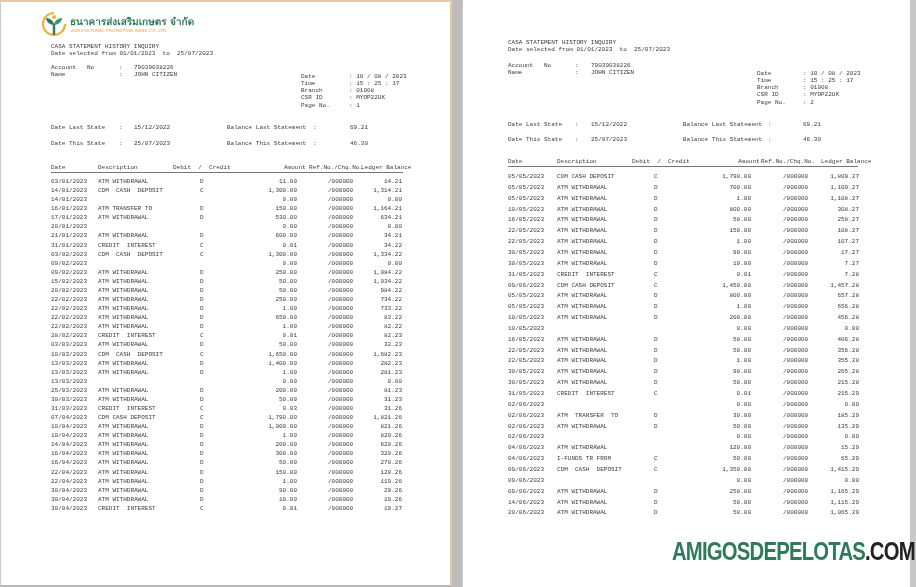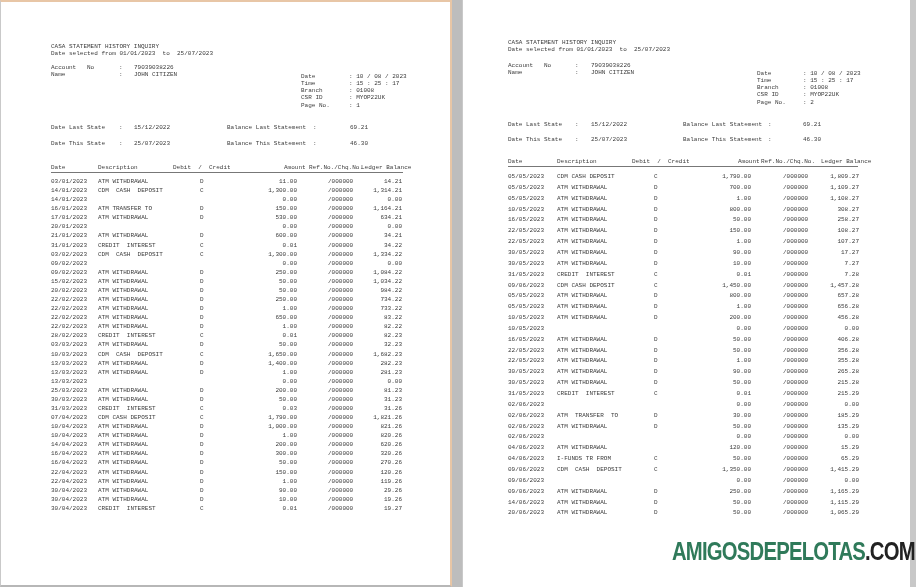--- a/index.html
+++ b/index.html
@@ -27,20 +27,31 @@
   .row span { position: absolute; top: 0; }
   .r { text-align: right; }
   .watermark { position: absolute; left: 672px; top: 536px; font-family: "Liberation Sans", "DejaVu Sans", sans-serif; font-weight: bold; font-size: 26px; letter-spacing: -1px; transform: scaleX(0.78); transform-origin: left top; white-space: nowrap; }
   .watermark .g { color: #2f7a5a; }
   .watermark .k { color: #222; }
 </style>
 </head>
 <body>
 
 <div class="page" id="page1">
+  <div class="logo">
+    <svg class="mark" viewBox="0 0 26 26">
+      <path d="M13 2 A11 11 0 1 0 24 13" fill="none" stroke="#f0b040" stroke-width="2.2"></path>
+      <path d="M13 24 L13 13" stroke="#2e7d5a" stroke-width="2.4"></path>
+      <path d="M13 14 C8 14 5 10 5 7 C9 7 13 10 13 14Z" fill="#2e7d5a"></path>
+      <path d="M13 14 C18 14 21 10 21 7 C17 7 13 10 13 14Z" fill="#3a9a6a"></path>
+      <circle cx="13" cy="6" r="2" fill="#f0b040"></circle>
+    </svg>
+    <div class="th">ธนาคารส่งเสริมเกษตร จำกัด</div>
+    <div class="en">AGRICULTURAL PROMOTION BANK CO.,LTD</div>
+  </div>
 
   <div class="txt" style="left:50px;top:41px;">CASA STATEMENT HISTORY INQUIRY</div>
   <div class="txt" style="left:50px;top:48px;">Date selected from 01/01/2023  to  25/07/2023</div>
 
   <div class="txt" style="left:50px;top:62px;">Account   No</div>
   <div class="txt" style="left:118px;top:62px;">:</div>
   <div class="txt" style="left:133px;top:62px;">79039038226</div>
   <div class="txt" style="left:50px;top:69px;">Name</div>
   <div class="txt" style="left:118px;top:69px;">:</div>
   <div class="txt" style="left:133px;top:69px;">JOHN CITIZEN</div>

